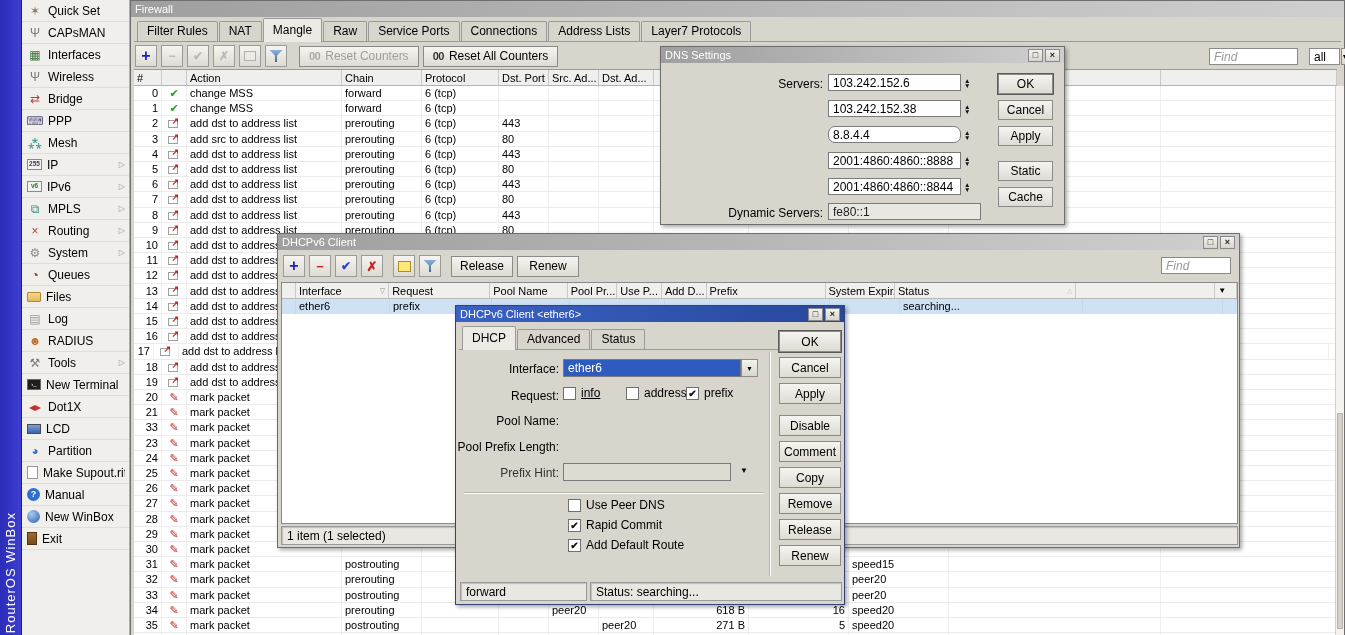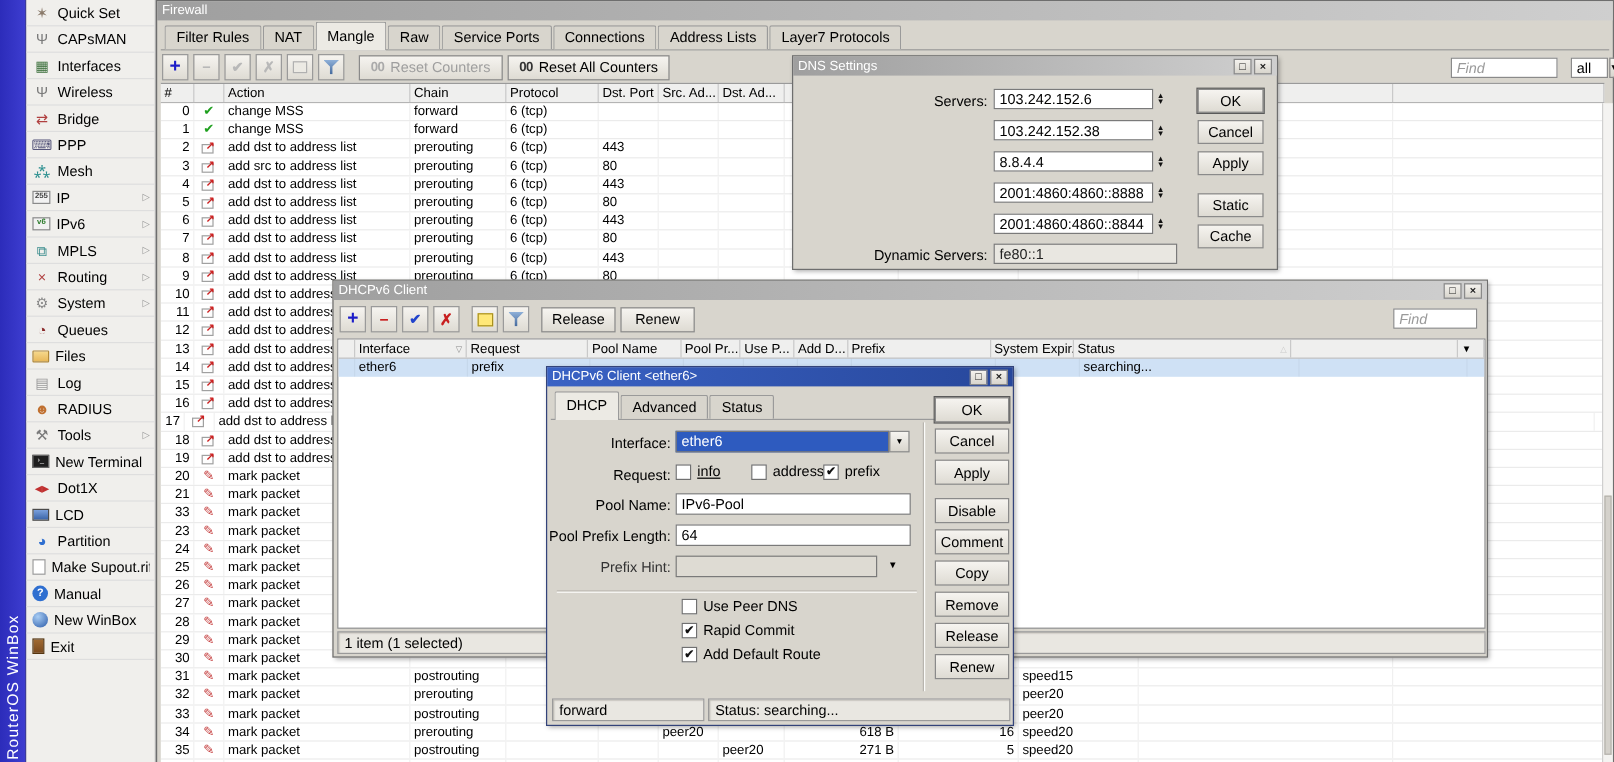--- a/index.html
+++ b/index.html
@@ -841,21 +841,21 @@
         <input class="inp" value="103.242.152.6" style="left: 167px; top: 27px; width: 133px; height: 17px;">
         <span class="spin" style="left: 303px; top: 27px; height: 17px;">
           <span>▲</span>
           <span>▼</span>
         </span>
         <input class="inp" value="103.242.152.38" style="left: 167px; top: 53px; width: 133px; height: 17px;">
         <span class="spin" style="left: 303px; top: 53px; height: 17px;">
           <span>▲</span>
           <span>▼</span>
         </span>
-        <input class="inp" value="8.8.4.4" style="left: 167px; top: 79px; width: 133px; height: 17px;">
+        <input class="inp" value="8.8.4.4" style="left: 167px; top: 79px; width: 133px; height: 17px; border-radius: 7px;">
         <span class="spin" style="left: 303px; top: 79px; height: 17px;">
           <span>▲</span>
           <span>▼</span>
         </span>
         <input class="inp" value="2001:4860:4860::8888" style="left: 167px; top: 105px; width: 133px; height: 17px;">
         <span class="spin" style="left: 303px; top: 105px; height: 17px;">
           <span>▲</span>
           <span>▼</span>
         </span>
         <input class="inp" value="2001:4860:4860::8844" style="left: 167px; top: 131px; width: 133px; height: 17px;">
@@ -971,24 +971,22 @@
           <span class="cb"></span>
           <span class="cblbl">address</span>
         </span>
         <span class="cbwrap" style="left: 230px; top: 80px;">
           <span class="cb on">✔</span>
           <span class="cblbl">prefix</span>
         </span>
       </div>
 
     <span class="flabel" style="left:0;width:103px;top:108px">Pool Name:</span>
-    <input class="inp" style="left: 107px; top: 105px; width: 196px;" value="IPv6-Pool">
 
     <span class="flabel" style="left:0;width:103px;top:134px">Pool Prefix Length:</span>
-    <input class="inp" style="left: 107px; top: 131px; width: 196px;" value="64">
 
     <span class="flabel" style="left:0;width:103px;top:160px;color:#333">Prefix Hint:</span>
     <input class="inp dis" style="left: 107px; top: 157px; width: 168px;" value="">
     <span style="position:absolute;left:284px;top:160px;font-size:8px">▼</span>
 
     <div class="hline" style="left:8px;top:186px;width:300px"></div>
     <div id="dlg-cbs">
         <span class="cbwrap" style="left: 112px; top: 192px;">
           <span class="cb"></span>
           <span class="cblbl">Use Peer DNS</span>

